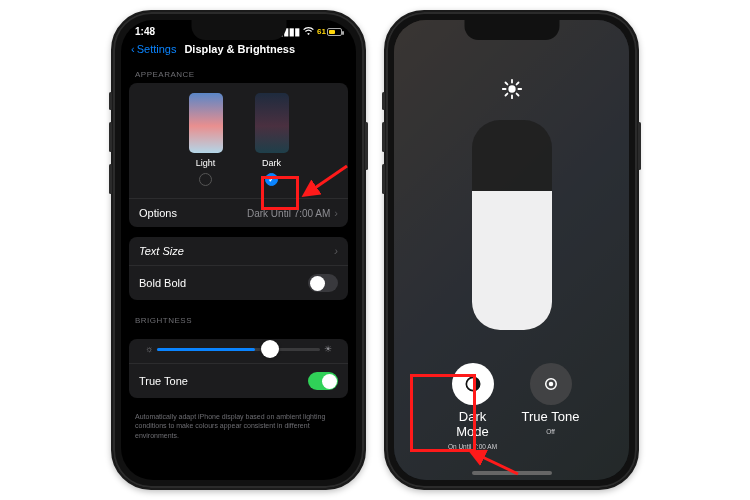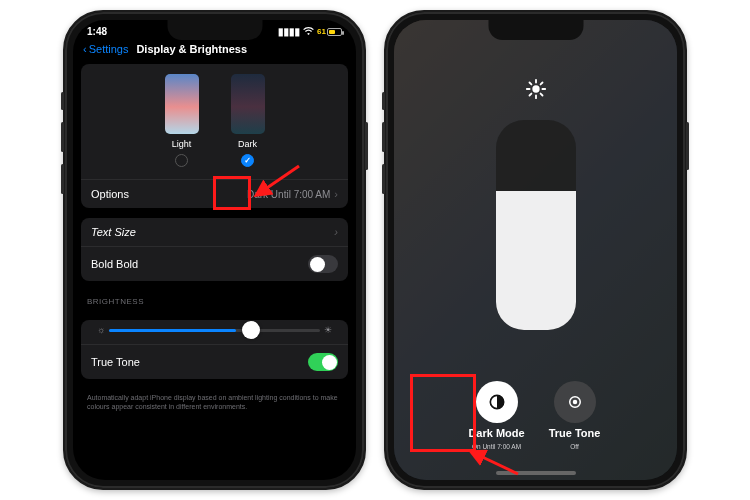--- a/index.html
+++ b/index.html
@@ -1,20 +1,20 @@
 <!DOCTYPE html>
 <html><head>
 <meta charset="utf-8">
 <style>
 * { box-sizing: border-box; margin: 0; padding: 0; font-family: -apple-system, "SF Pro", "Helvetica Neue", Arial, sans-serif; }
 
 body { background: #fff; width: 750px; height: 500px; display: flex; align-items: center; justify-content: center; gap: 18px; }
 
 .phone {
-  width: 303px; height: 480px; position: relative;
+  width: 255px; height: 480px; position: relative;
   border-radius: 40px; background: #111; border: 2px solid #1b1b1b;
   box-shadow: inset 0 0 0 2px #2b2b2b, 0 2px 6px rgba(0,0,0,.25);
   overflow: visible;
 }
 .phone .screen {
   position: absolute; inset: 8px; border-radius: 32px; overflow: hidden;
   background: #000; color: #fff;
 }
 .notch {
   position: absolute; top: 0; left: 50%; transform: translateX(-50%);
@@ -81,21 +81,21 @@
 .bri-sun { position: absolute; top: 58px; left: 50%; transform: translateX(-50%); color: #fff; }
 .bri-sun svg { width: 22px; height: 22px; }
 
 .bri-slider { position: absolute; top: 100px; left: 50%; transform: translateX(-50%); width: 80px; height: 210px; border-radius: 28px; overflow: hidden; background: rgba(30,30,30,.85); }
 .bri-fill { position: absolute; left: 0; right: 0; bottom: 0; height: 66%; background: #efeff0; }
 
 .cc-row { position: absolute; bottom: 30px; left: 0; right: 0; display: flex; justify-content: center; gap: 16px; }
 .cc-btn { width: 62px; display: flex; flex-direction: column; align-items: center; gap: 4px; position: relative; }
 .cc-btn .circle { width: 42px; height: 42px; border-radius: 50%; display: flex; align-items: center; justify-content: center; }
 .cc-btn .circle.on { background: #fff; color: #111; } .cc-btn .circle.off { background: rgba(70,70,72,.85); color: #fff; }
-.cc-btn .t1 { font-size: 11px; color: #fff; text-align: center; font-weight: bold; }
+.cc-btn .t1 { font-size: 13px; color: #fff; text-align: center; }
 .cc-btn .t2 { font-size: 6.5px; color: #cfcfd2; text-align: center; }
 
 .homebar { position: absolute; bottom: 5px; left: 50%; transform: translateX(-50%); width: 80px; height: 4px; background: #666; border-radius: 3px; }
 
 .sun-svg path, .sun-svg circle { fill: currentColor; }
 </style>
 </head>
 <body>
 
 <div class="phone">
@@ -128,20 +128,21 @@
 
     <div class="nav">
       <span class="back">
         <span>‹</span>
         <span>Settings</span>
       </span>
       <span class="title">Display &amp; Brightness</span>
     </div>
 
     <div class="scroll">
+      <div class="sect-label">APPEARANCE</div>
 
       <div class="card">
         <div class="appearance-body">
           <div class="mode">
             <div class="thumb"></div>
             <div class="lbl">Light</div>
             <div class="radio"></div>
           </div>
           <div class="mode">
             <div class="thumb dark"></div>

